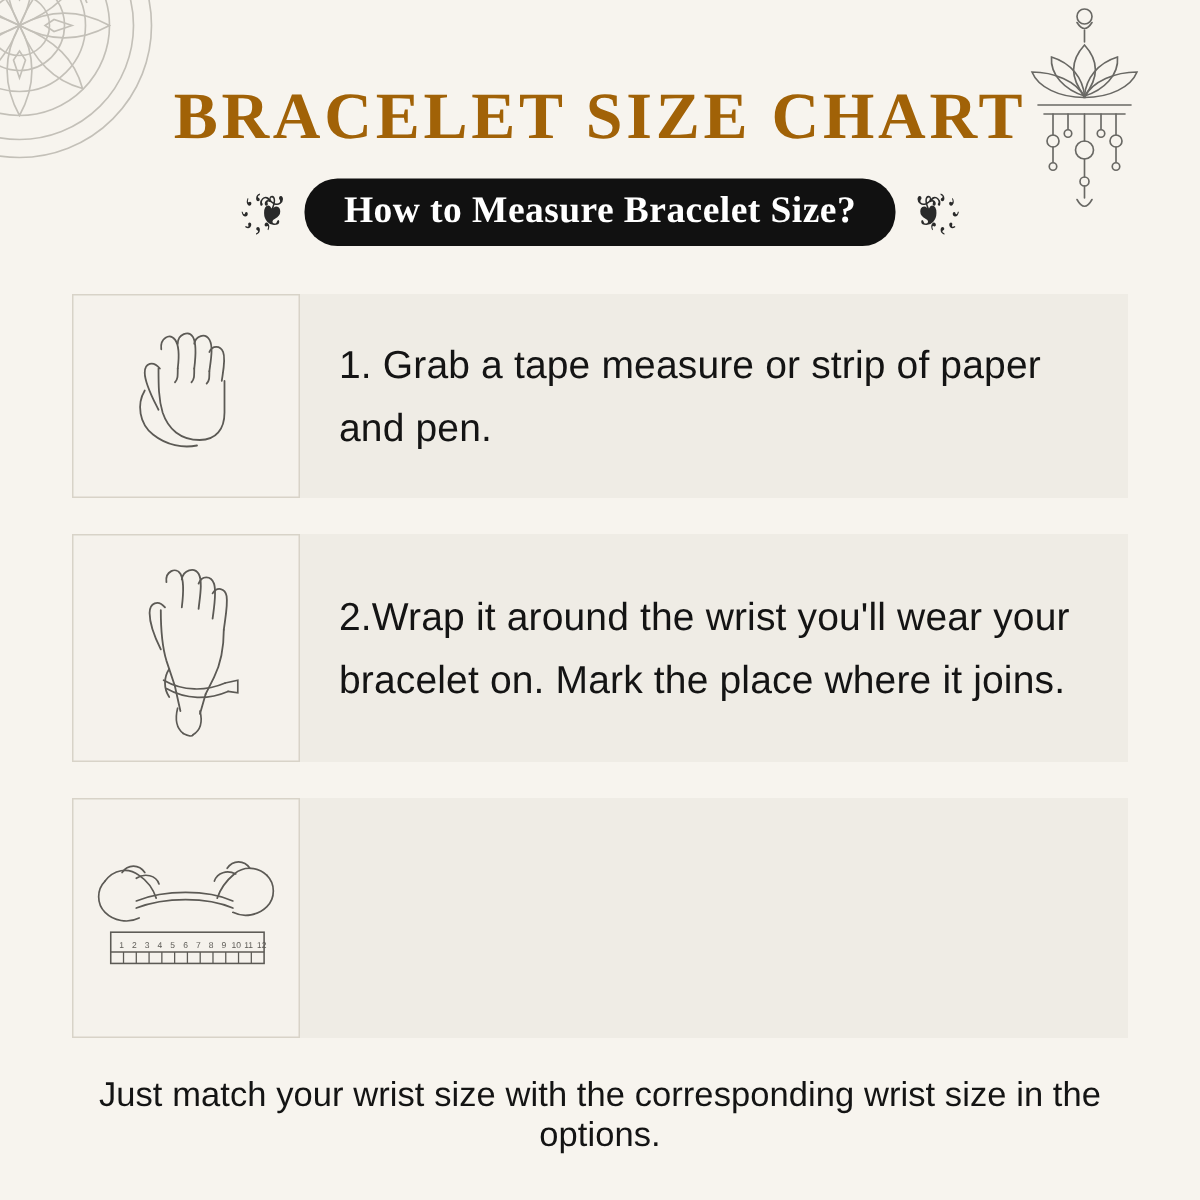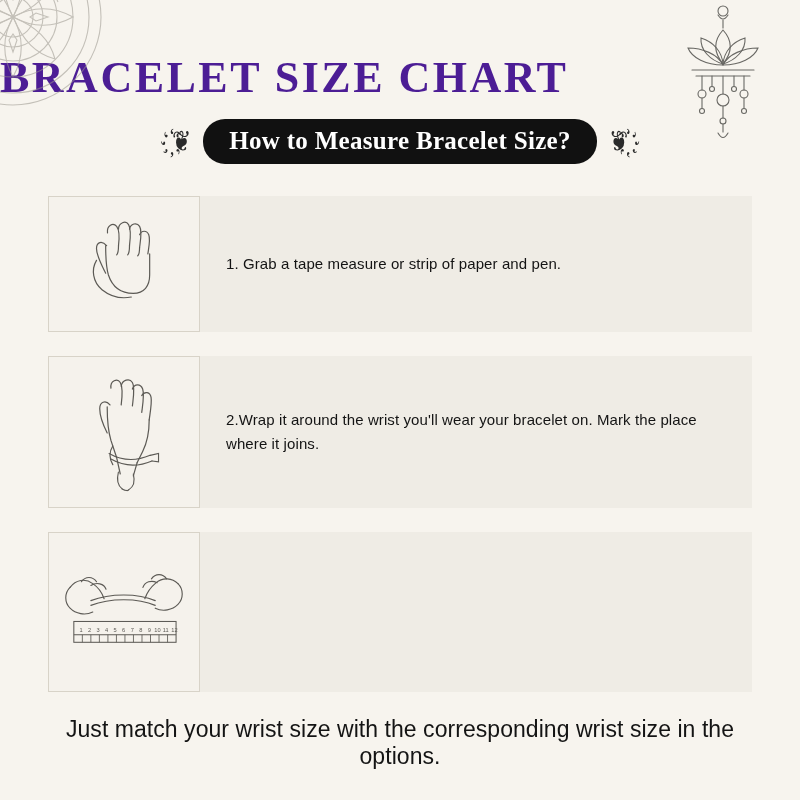--- a/index.html
+++ b/index.html
@@ -32,27 +32,27 @@
     top: 2px;
     right: 22px;
     width: 110px;
     height: 145px;
     opacity: 0.75;
     pointer-events: none;
   }
 
   
   .title {
-    text-align: left;
+    text-align: center;
     font-family: "Liberation Serif", serif;
     font-size: 44px;
     font-weight: 700;
     letter-spacing: 2.5px;
     margin: 52px 0 0 0;
-    color: #4c1d95;
+    color: #a16207;
   }
 
   .subtitle-row {
     display: flex;
     align-items: center;
     justify-content: center;
     gap: 12px;
     margin-top: 16px;
   }
 
@@ -103,21 +103,21 @@
 
   .step-1 .step-figure { height: 136px; }
   .step-2 .step-figure { height: 152px; }
   .step-3 .step-figure { height: 160px; }
 
   .step-text {
     flex: 1;
     display: flex;
     align-items: center;
     padding: 10px 30px 10px 26px;
-    font-size: 15px;
+    font-size: 26px;
     line-height: 1.62;
     color: #141414;
     letter-spacing: 0.1px;
   }
 
   .step-text span { display: block; }
 
   .footer {
     text-align: center;
     font-size: 23px;

